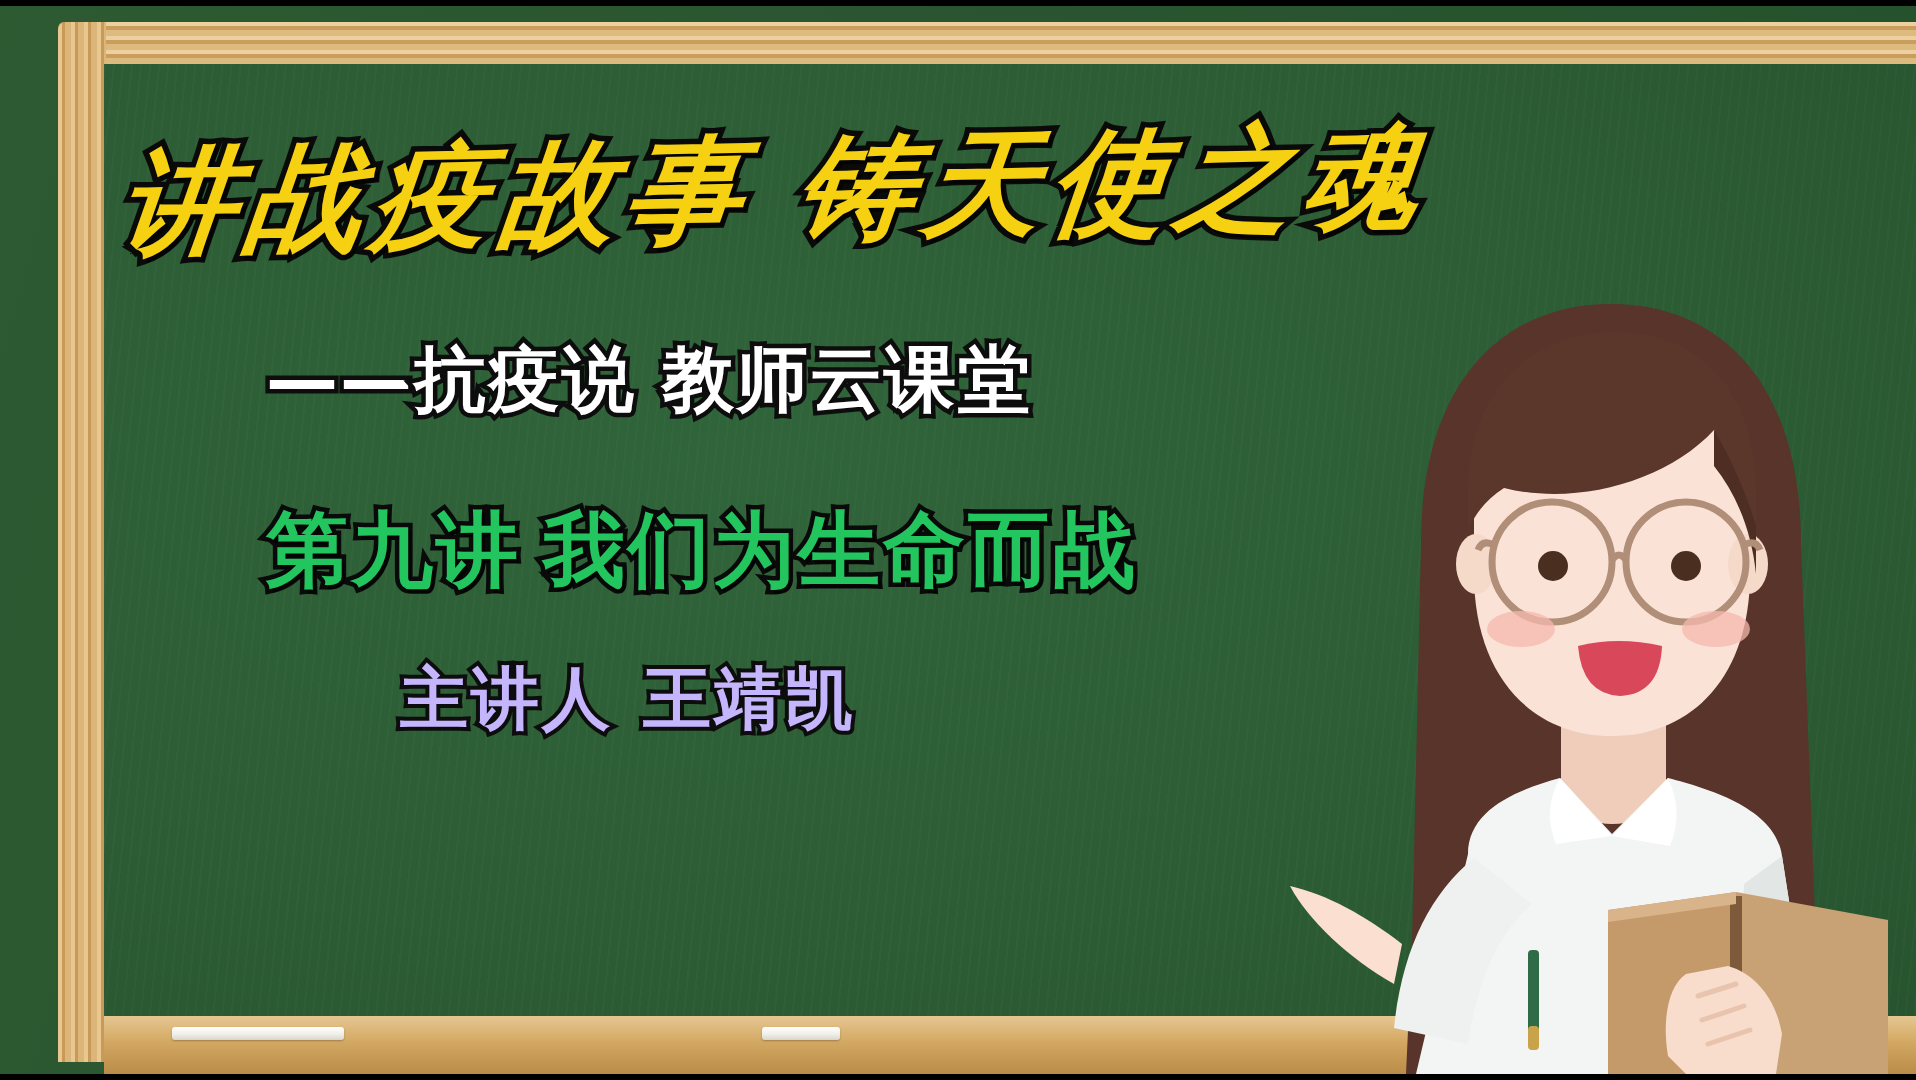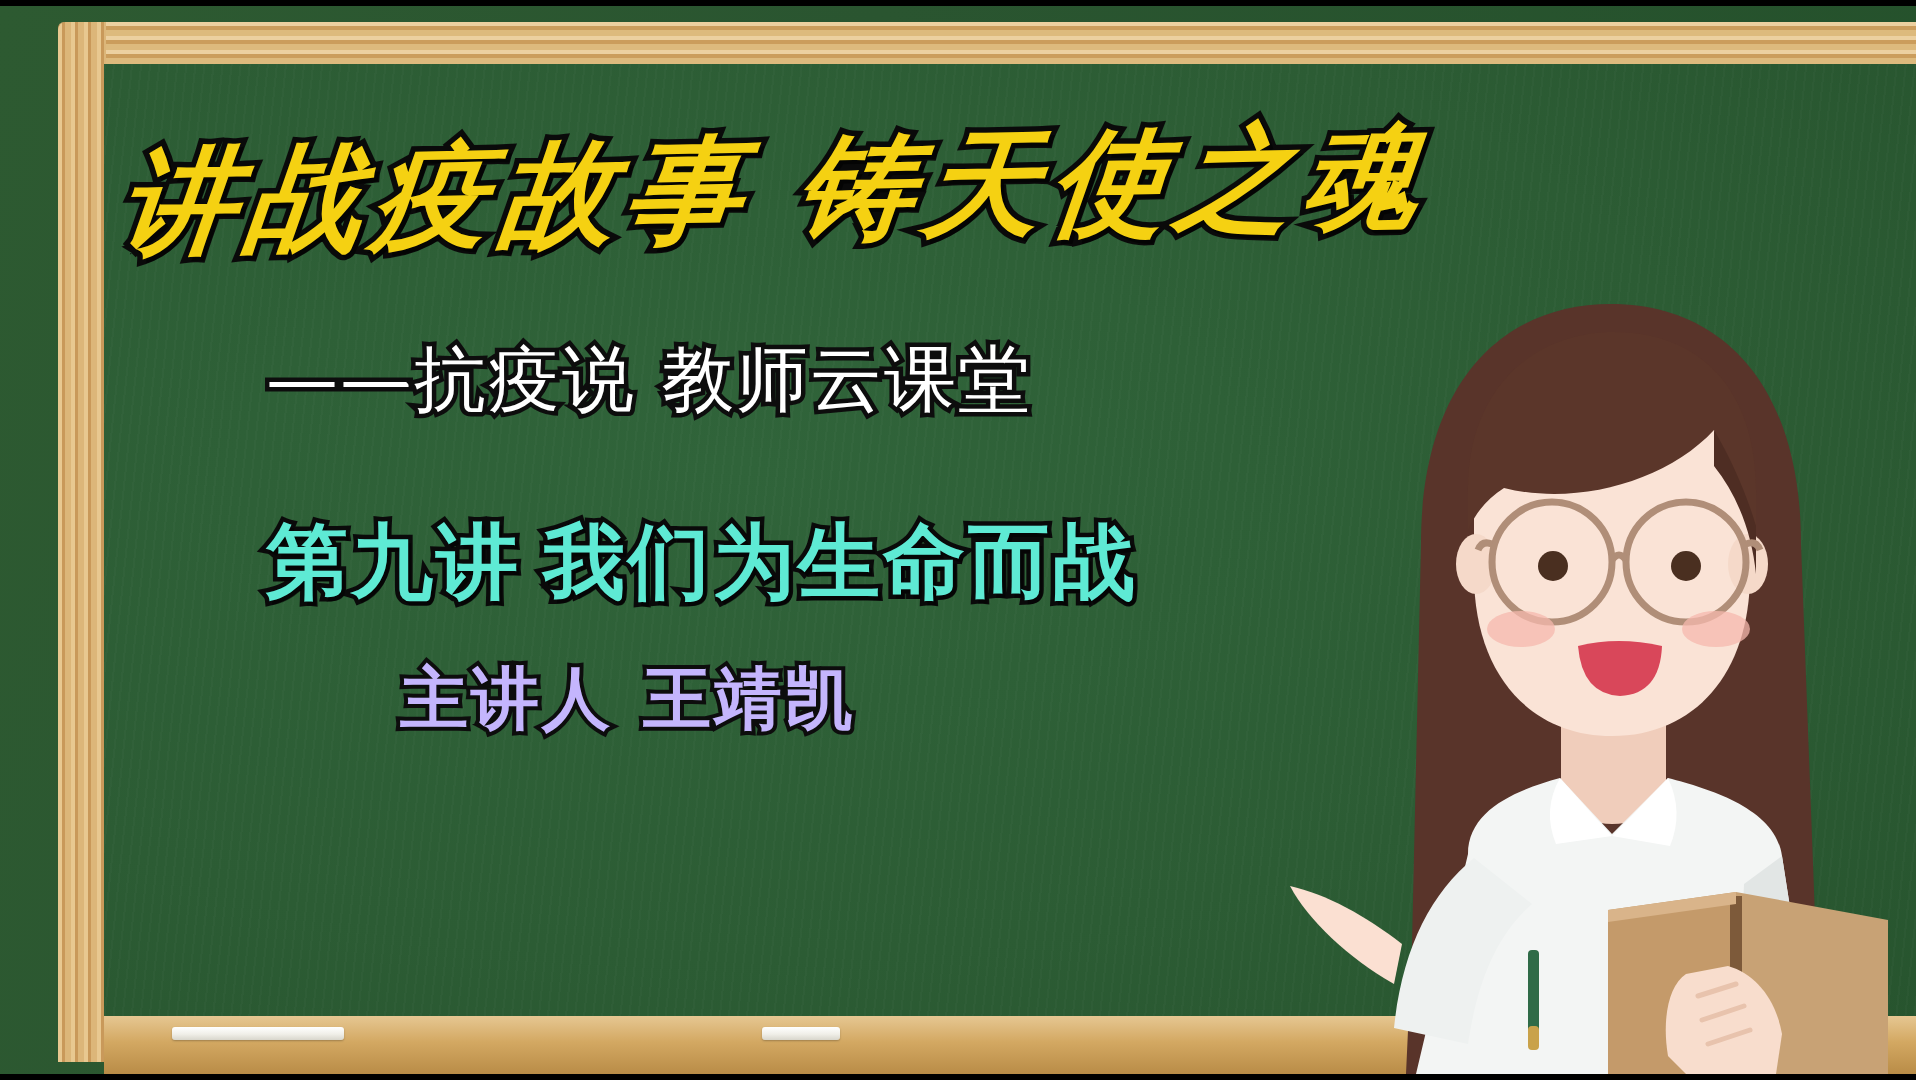--- a/index.html
+++ b/index.html
@@ -160,37 +160,37 @@
        4px 4px 0 rgba(0,0,0,.55);
   }
   .title-main .gap { display: inline-block; width: 46px; }
 
   
   .subtitle {
     left: 162px;
     top: 268px;
     font-family: "DejaVu Sans", "Liberation Sans", sans-serif;
     font-size: 72px;
-    font-weight: 400;
+    font-weight: 700;
     letter-spacing: 2px;
     color: #ffffff;
     -webkit-text-stroke: 9px #0d0d0d;
     paint-order: stroke fill;
   }
   .subtitle .gap { display: inline-block; width: 26px; }
 
   
   .lecture {
     left: 162px;
-    top: 444px;
+    top: 432px;
     font-family: "DejaVu Serif", "Liberation Serif", serif;
     font-size: 82px;
     font-weight: 700;
     letter-spacing: 3px;
-    color: #5eead4;
+    color: #22c55e;
     -webkit-text-stroke: 9px #0a0a0a;
     paint-order: stroke fill;
     text-shadow: 3px 4px 0 rgba(0,0,0,.5);
   }
   .lecture .gap { display: inline-block; width: 22px; }
 
   
   .presenter {
     left: 296px;
     top: 590px;

